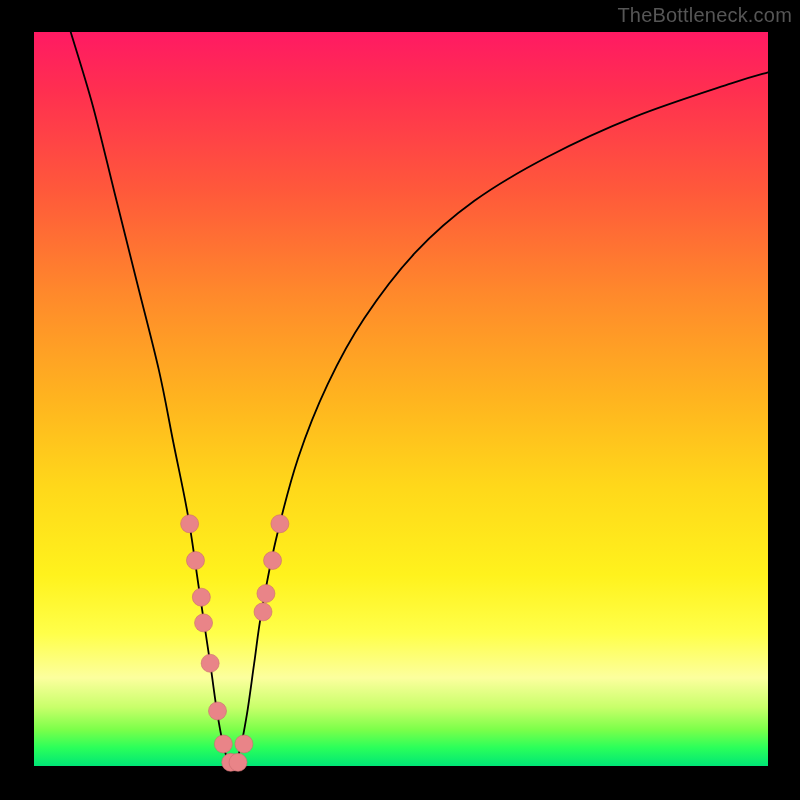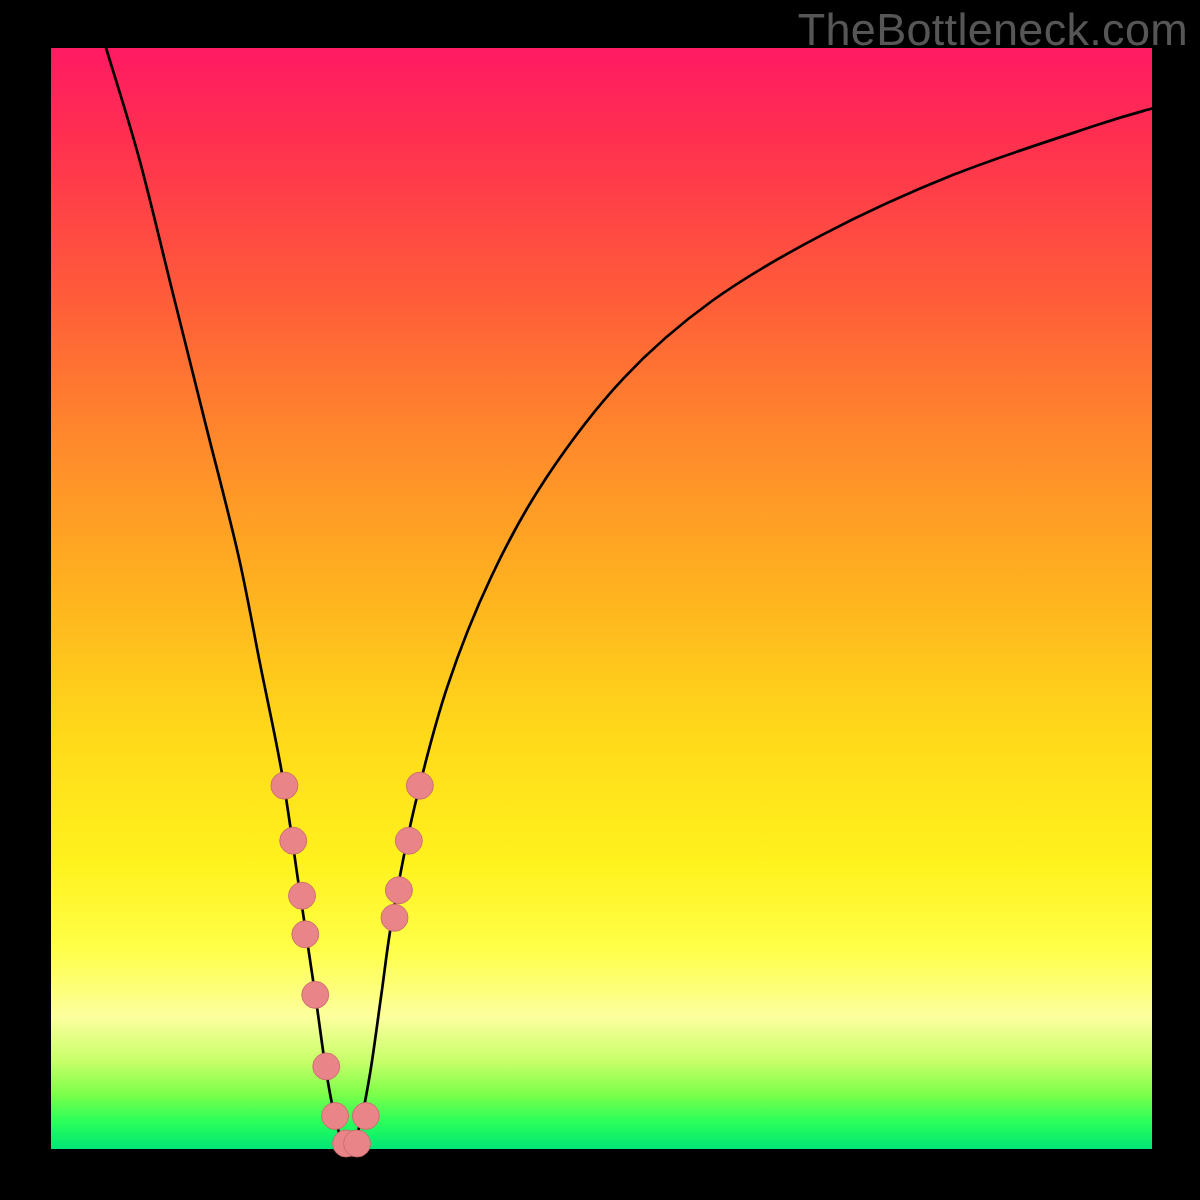--- a/index.html
+++ b/index.html
@@ -58,21 +58,21 @@
   }
   .marker {
     fill: #e98488;
     stroke: #c96b6e;
     stroke-width: 0.6;
   }
   .watermark {
     position: absolute;
     top: 4px;
     right: 8px;
-    font-size: 30px;
+    font-size: 20px;
     letter-spacing: 0.2px;
     color: #565656;
     font-weight: 500;
     user-select: none;
   }
 </style>
 </head>
 <body>
 
 <div class="frame">

